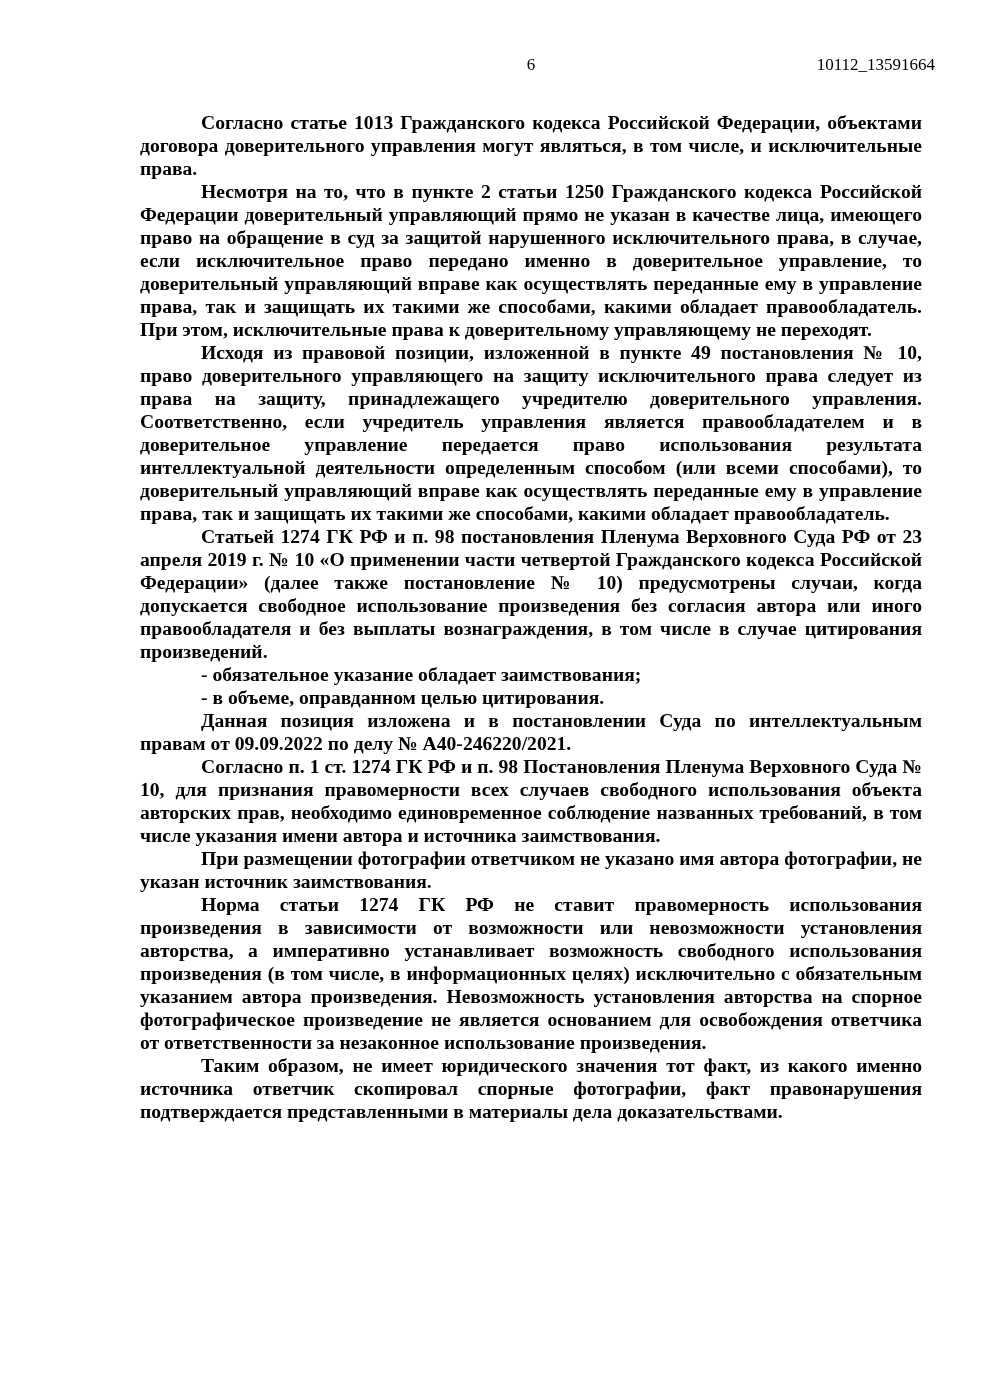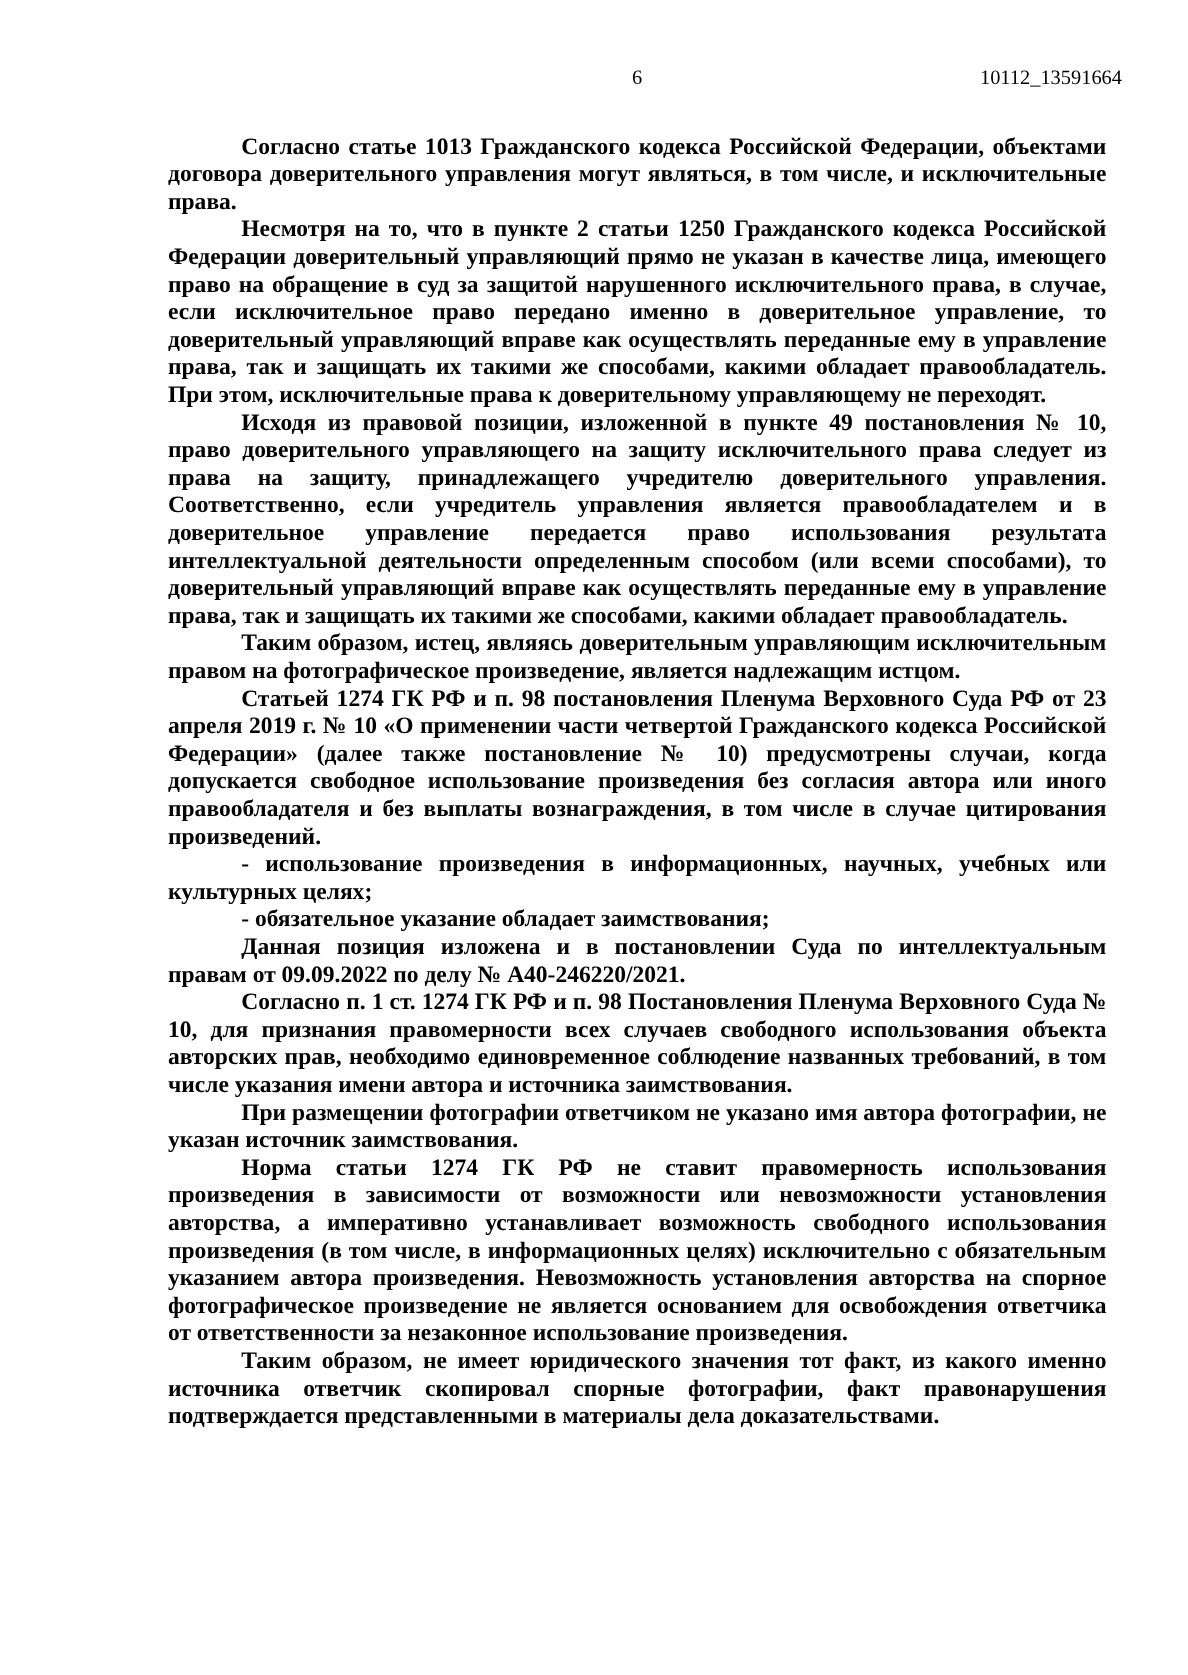--- a/index.html
+++ b/index.html
@@ -57,24 +57,23 @@
 
   <div class="header">
     <span class="page-num">6</span>
     <span class="doc-id">10112_13591664</span>
   </div>
 
   <div class="body-text">
     <p class="para">Согласно статье 1013 Гражданского кодекса Российской Федерации, объектами договора доверительного управления могут являться, в том числе, и исключительные права.</p>
     <p class="para">Несмотря на то, что в пункте 2 статьи 1250 Гражданского кодекса Российской Федерации доверительный управляющий прямо не указан в качестве лица, имеющего право на обращение в суд за защитой нарушенного исключительного права, в случае, если исключительное право передано именно в доверительное управление, то доверительный управляющий вправе как осуществлять переданные ему в управление права, так и защищать их такими же способами, какими обладает правообладатель. При этом, исключительные права к доверительному управляющему не переходят.</p>
     <p class="para">Исходя из правовой позиции, изложенной в пункте 49 постановления № 10, право доверительного управляющего на защиту исключительного права следует из права на защиту, принадлежащего учредителю доверительного управления. Соответственно, если учредитель управления является правообладателем и в доверительное управление передается право использования результата интеллектуальной деятельности определенным способом (или всеми способами), то доверительный управляющий вправе как осуществлять переданные ему в управление права, так и защищать их такими же способами, какими обладает правообладатель.</p>
-    <p class="para">Таким образом, истец, являясь доверительным управляющим исключительным правом на фотографическое произведение, является надлежащим истцом.</p>
     <p class="para">Статьей 1274 ГК РФ и п. 98 постановления Пленума Верховного Суда РФ от 23 апреля 2019 г. № 10 «О применении части четвертой Гражданского кодекса Российской Федерации» (далее также постановление № 10) предусмотрены случаи, когда допускается свободное использование произведения без согласия автора или иного правообладателя и без выплаты вознаграждения, в том числе в случае цитирования произведений.</p>
-    <p class="para">- использование произведения в информационных, научных, учебных или культурных целях;</p>
     <p class="para">- обязательное указание обладает заимствования;</p>
+    <p class="para">- в объеме, оправданном целью цитирования.</p>
     <p class="para">Данная позиция изложена и в постановлении Суда по интеллектуальным правам от 09.09.2022 по делу № А40-246220/2021.</p>
     <p class="para">Согласно п. 1 ст. 1274 ГК РФ и п. 98 Постановления Пленума Верховного Суда № 10, для признания правомерности всех случаев свободного использования объекта авторских прав, необходимо единовременное соблюдение названных требований, в том числе указания имени автора и источника заимствования.</p>
     <p class="para">При размещении фотографии ответчиком не указано имя автора фотографии, не указан источник заимствования.</p>
     <p class="para">Норма статьи 1274 ГК РФ не ставит правомерность использования произведения в зависимости от возможности или невозможности установления авторства, а императивно устанавливает возможность свободного использования произведения (в том числе, в информационных целях) исключительно с обязательным указанием автора произведения. Невозможность установления авторства на спорное фотографическое произведение не является основанием для освобождения ответчика от ответственности за незаконное использование произведения.</p>
     <p class="para">Таким образом, не имеет юридического значения тот факт, из какого именно источника ответчик скопировал спорные фотографии, факт правонарушения подтверждается представленными в материалы дела доказательствами.</p>
   </div>
 
 </div>
 
 </body></html>

